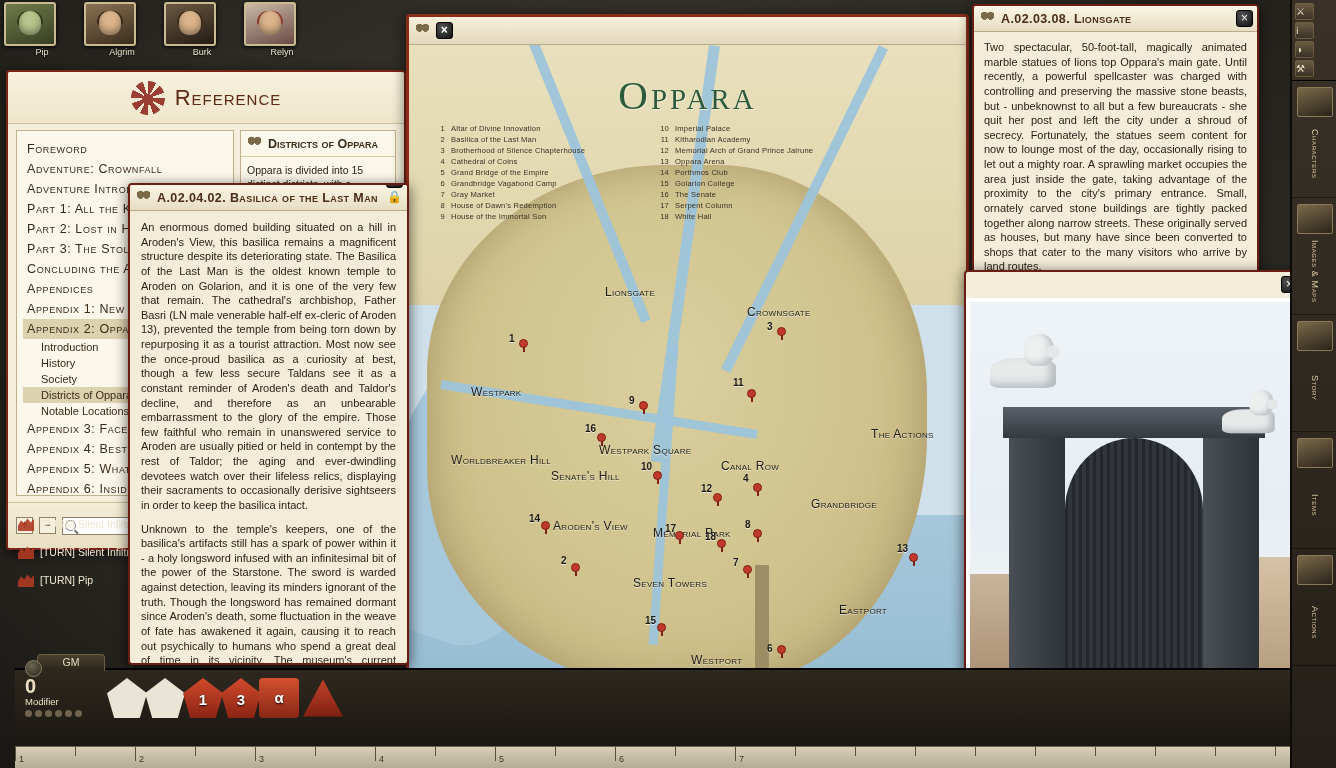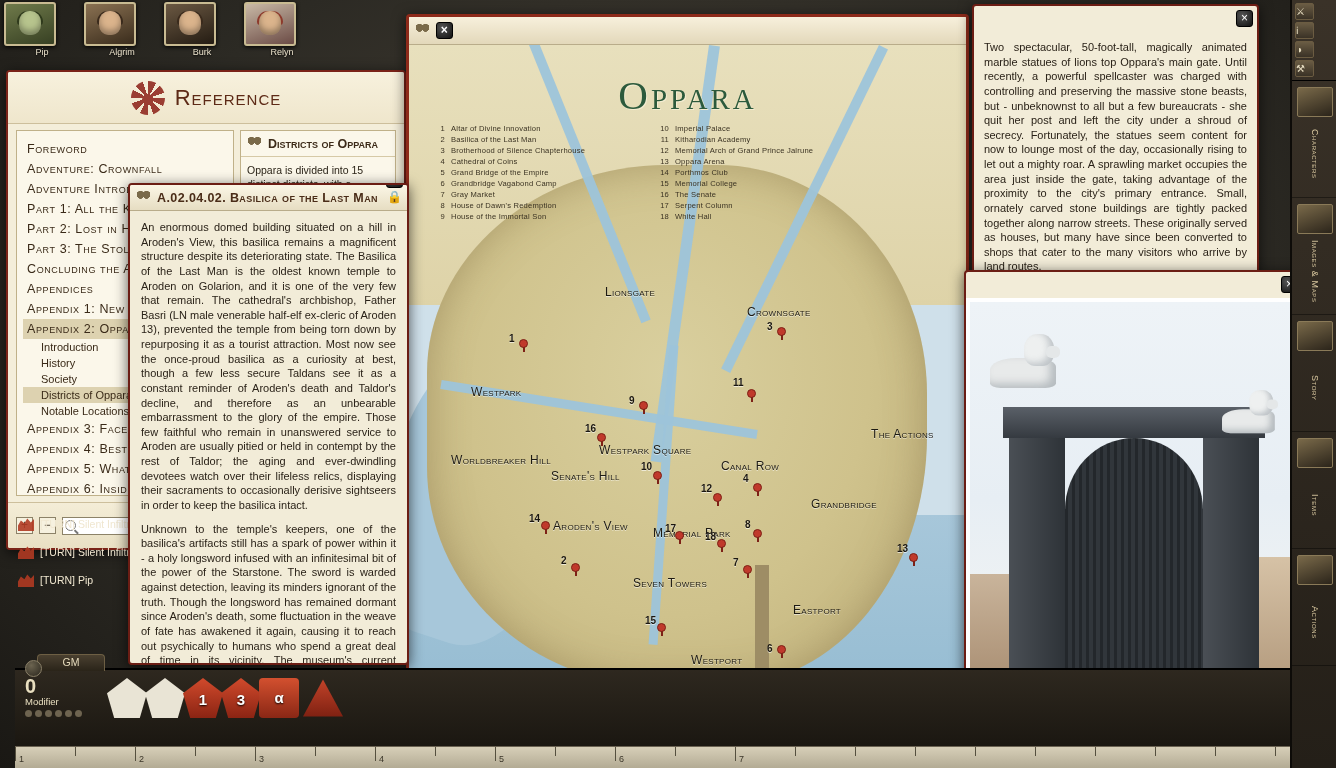--- a/index.html
+++ b/index.html
@@ -665,21 +665,21 @@
           <div class="lrow">
               <span class="num">13</span>
               <span>Oppara Arena</span>
             </div>
           <div class="lrow">
               <span class="num">14</span>
               <span>Porthmos Club</span>
             </div>
           <div class="lrow">
               <span class="num">15</span>
-              <span>Memorial College</span>
+              <span>Golarion College</span>
             </div>
           <div class="lrow">
               <span class="num">16</span>
               <span>The Senate</span>
             </div>
           <div class="lrow">
               <span class="num">17</span>
               <span>Serpent Column</span>
             </div>
           <div class="lrow">
@@ -694,21 +694,21 @@
       <div class="district" style="left:62px;top:340px">Westpark</div>
       <div class="district" style="left:462px;top:382px">The Actions</div>
       <div class="district" style="left:190px;top:398px">Westpark Square</div>
       <div class="district" style="left:42px;top:408px">Worldbreaker Hill</div>
       <div class="district" style="left:312px;top:414px">Canal Row</div>
       <div class="district" style="left:142px;top:424px">Senate's Hill</div>
       <div class="district" style="left:402px;top:452px">Grandbridge</div>
       <div class="district" style="left:144px;top:474px">Aroden's View</div>
       <div class="district" style="left:244px;top:481px">Memorial Park</div>
       <div class="district" style="left:224px;top:531px">Seven Towers</div>
-      <div class="district" style="left:384px;top:558px">Eastport</div>
+      <div class="district" style="left:430px;top:558px">Eastport</div>
       <div class="district" style="left:282px;top:608px">Westport</div>
 
       <div class="pin" style="left:110px;top:294px">
           <div class="head"></div>
           <div class="tail"></div>
         </div>
       <div class="pinnum" style="left:100px;top:288px">1</div>
       <div class="pin" style="left:368px;top:282px">
           <div class="head"></div>
           <div class="tail"></div>
@@ -792,20 +792,25 @@
       <div class="pin" style="left:408px;top:714px">
           <div class="head"></div>
         </div>
       <div class="pinnum" style="left:400px;top:708px">5</div>
 
       <div class="compass"></div>
     </div>
   </div>
 
   <div class="panel" id="lionsgate">
+    <div class="panel-title">
+      <span class="icon-people"></span>
+      <span class="ttl">A.02.03.08. Lionsgate</span>
+      <span class="btn-lock">🔒</span>
+    </div>
     <div class="btn-x" style="position:absolute;right:4px;top:4px">×</div>
     <div class="panel-body">
       <p>Two spectacular, 50-foot-tall, magically animated marble statues of lions top Oppara's main gate. Until recently, a powerful spellcaster was charged with controlling and preserving the massive stone beasts, but - unbeknownst to all but a few bureaucrats - she quit her post and left the city under a shroud of secrecy. Fortunately, the statues seem content for now to lounge most of the day, occasionally rising to let out a mighty roar. A sprawling market occupies the area just inside the gate, taking advantage of the proximity to the city's primary entrance. Small, ornately carved stone buildings are tightly packed together along narrow streets. These originally served as houses, but many have since been converted to shops that cater to the many visitors who arrive by land routes.</p>
 
     </div>
   </div>
 
   <div class="panel" id="imgwin">
     <div class="btn-x" style="position:absolute;right:4px;top:4px">×</div>
     <div id="img-area">

